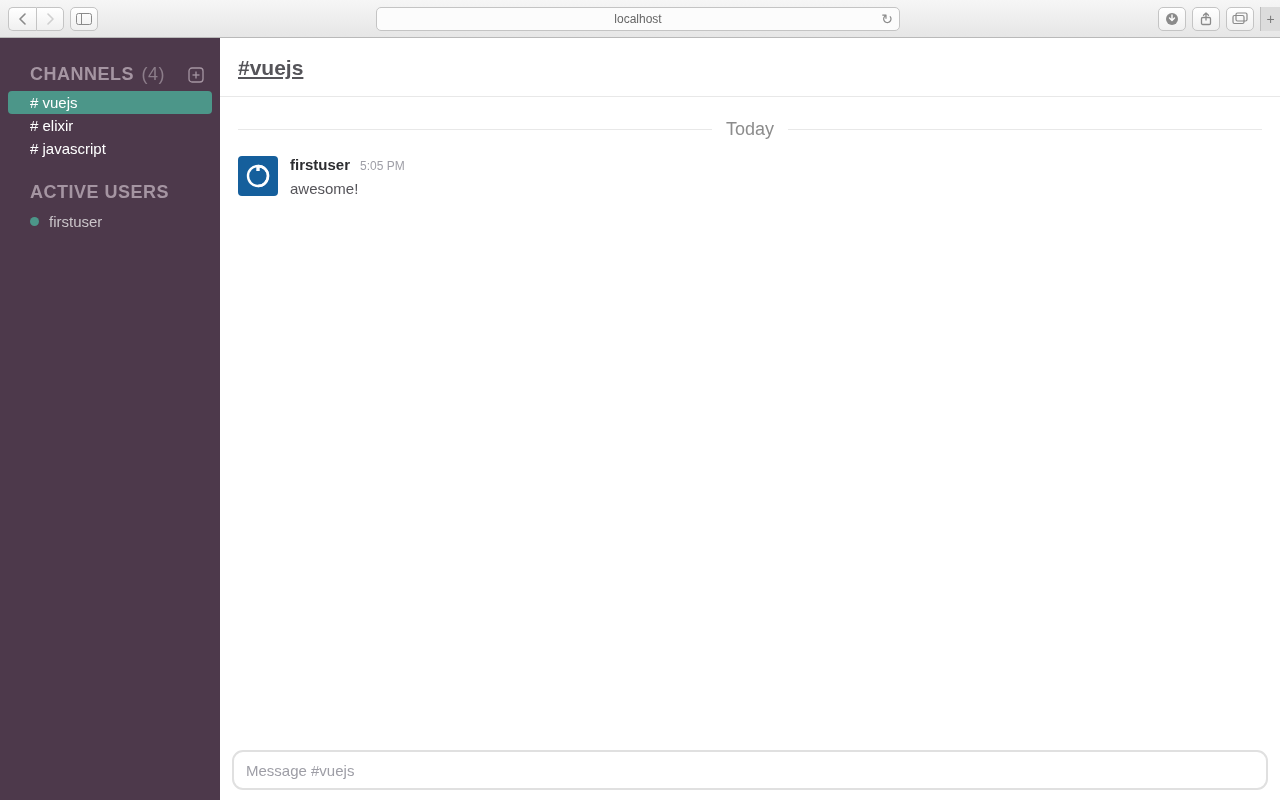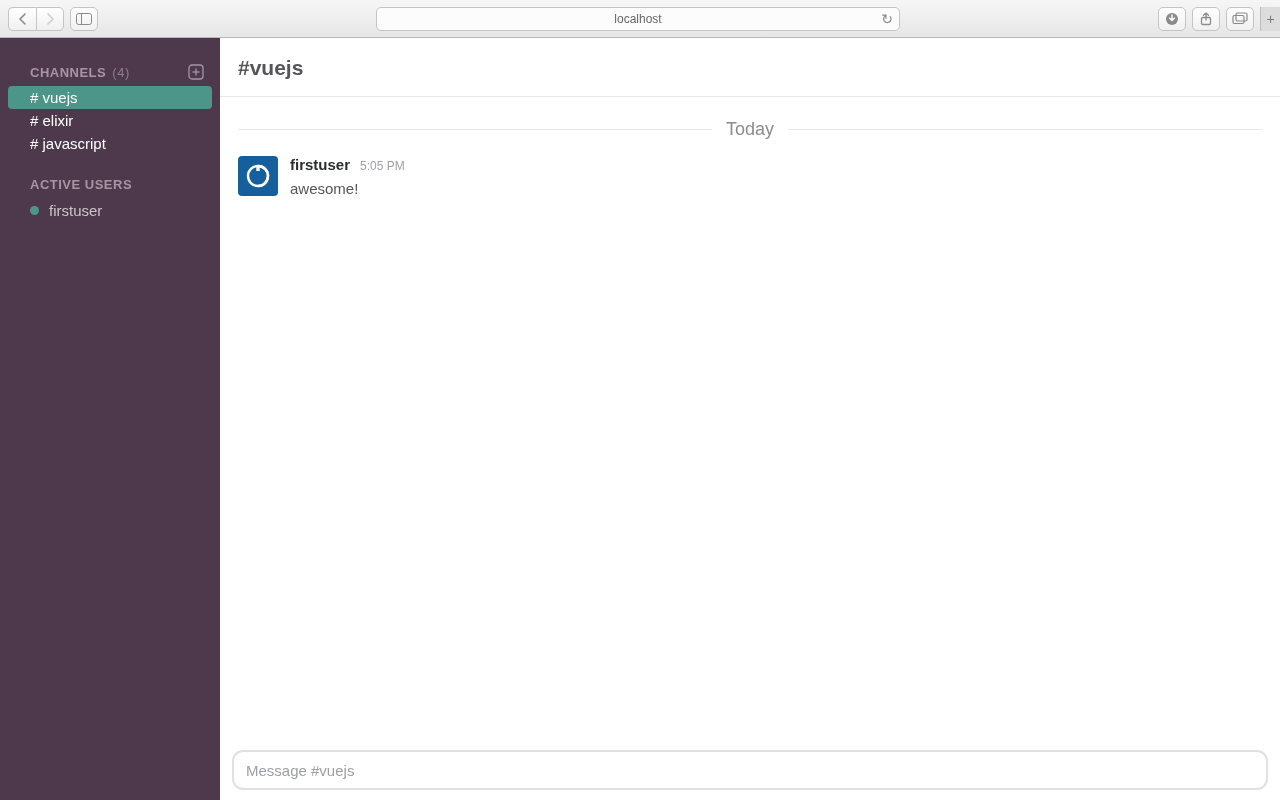--- a/index.html
+++ b/index.html
@@ -71,21 +71,21 @@
     width: 220px;
     background: #4d394b;
     color: #cac4c9;
     padding-top: 18px;
     font-size: 15px;
   }
   .sb-section-header {
     display: flex; align-items: center; justify-content: space-between;
     padding: 8px 16px 6px 30px;
     color: #a595a2;
-    font-size: 13px;
+    font-size: 18px;
     letter-spacing: 0.5px;
   }
   .sb-section-title { font-weight: 600; }
   .sb-section-count { color: #8c7d8a; margin-left: 2px;}
   .sb-add-icon svg { display:block; }
   .sb-list { list-style: none; }
   .sb-item {
     padding: 3px 16px 3px 30px;
     color: #ffffff;
     cursor: pointer;
@@ -114,20 +114,21 @@
     flex-direction: column;
     background: #fff;
     min-width: 0;
   }
   .channel-header {
     padding: 18px 18px 16px 18px;
     border-bottom: 1px solid #e8e8e8;
     font-size: 21px;
     font-weight: 600;
     color: #555459;
+    text-decoration: underline;
   }
   .messages {
     flex: 1;
     overflow: auto;
     padding: 0 18px;
   }
   .date-divider {
     display: flex; align-items: center;
     margin: 22px 0 12px 0;
     color: #8c8c8c;

